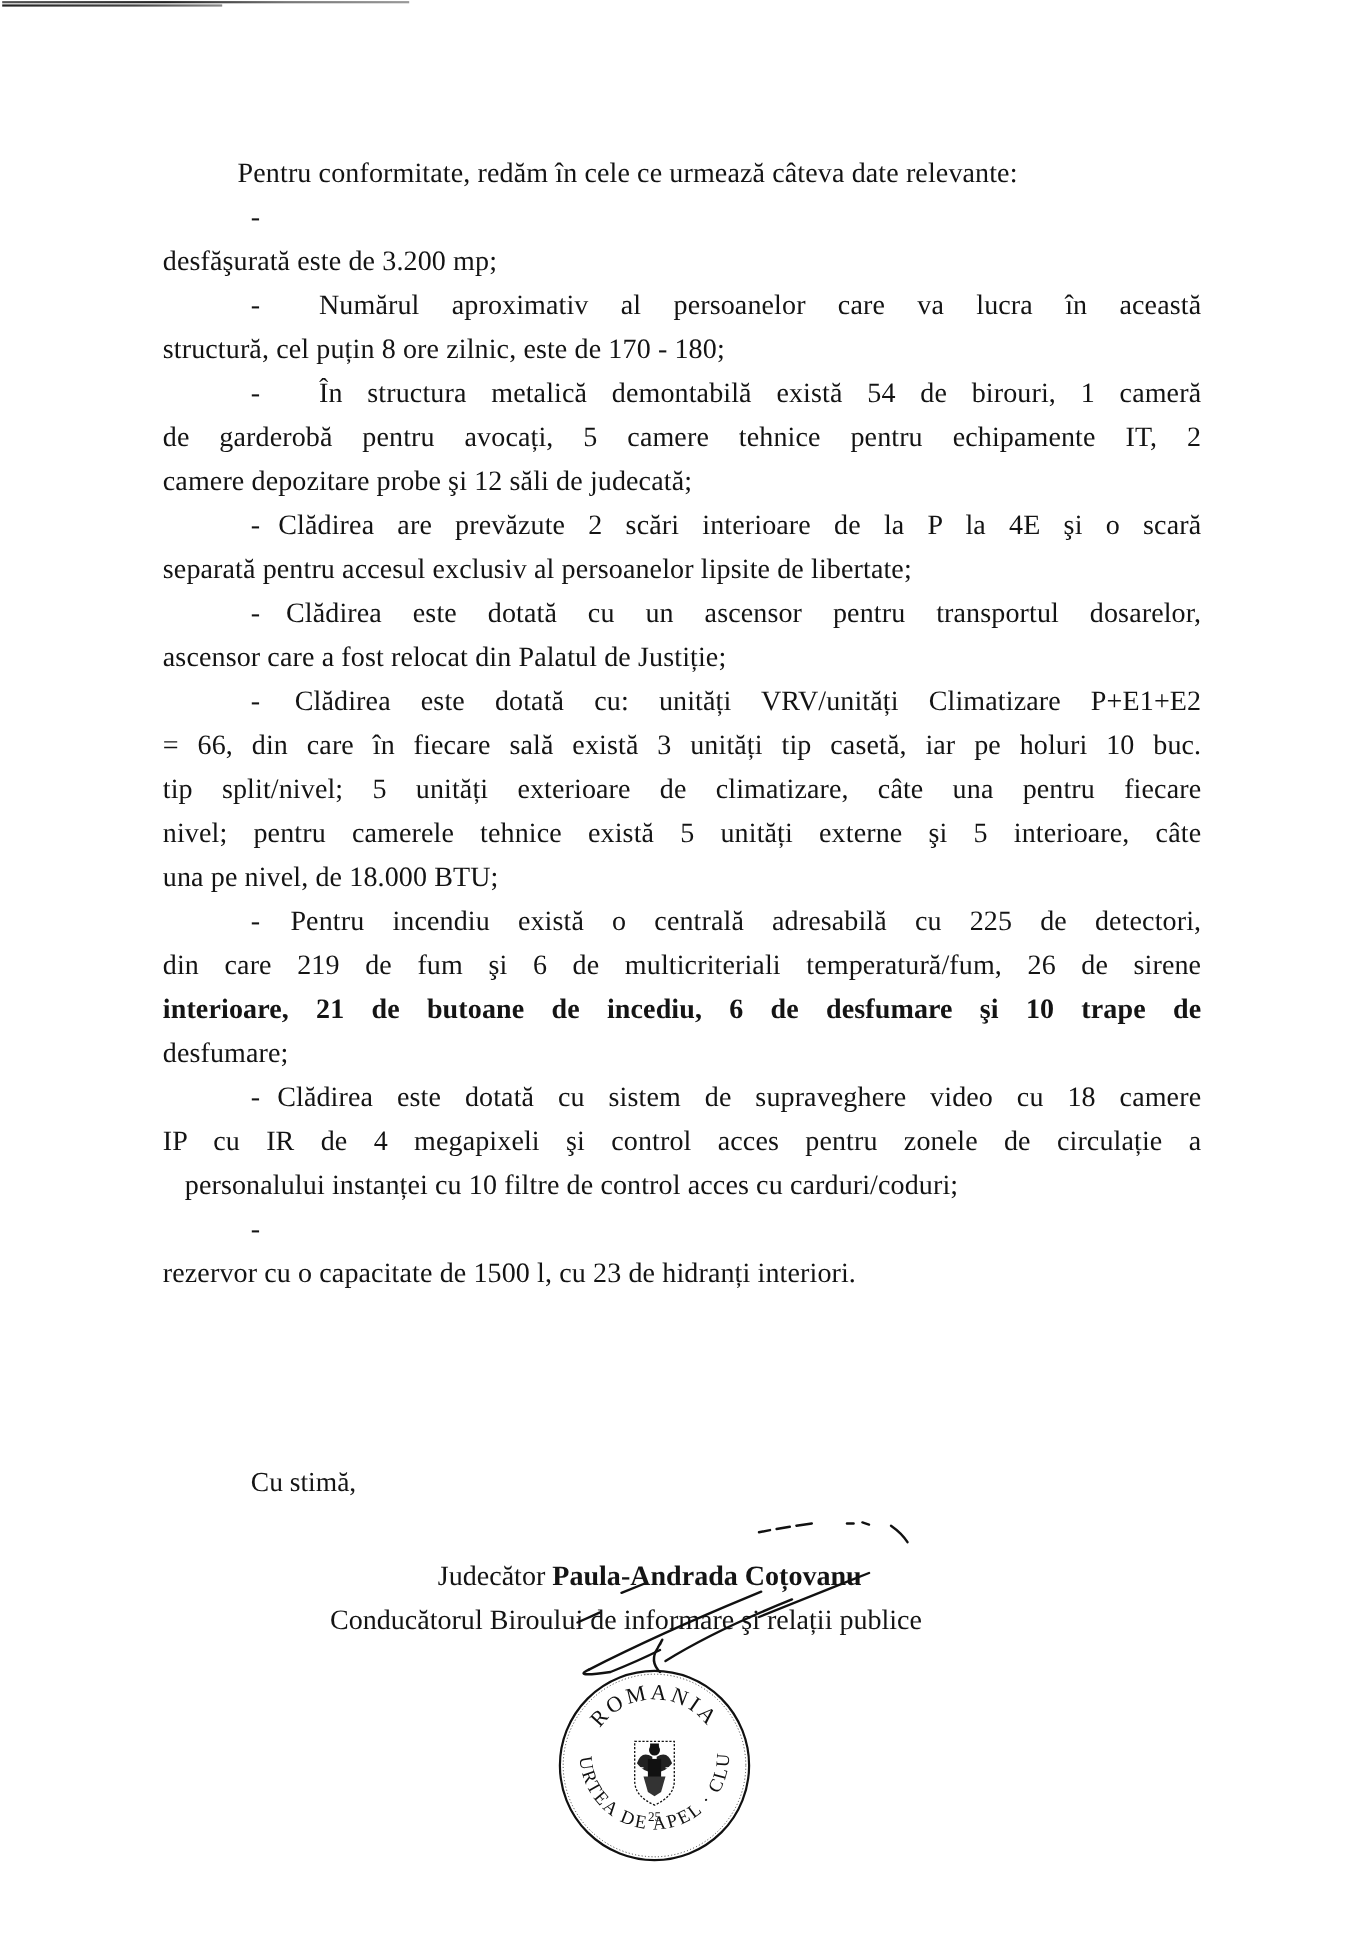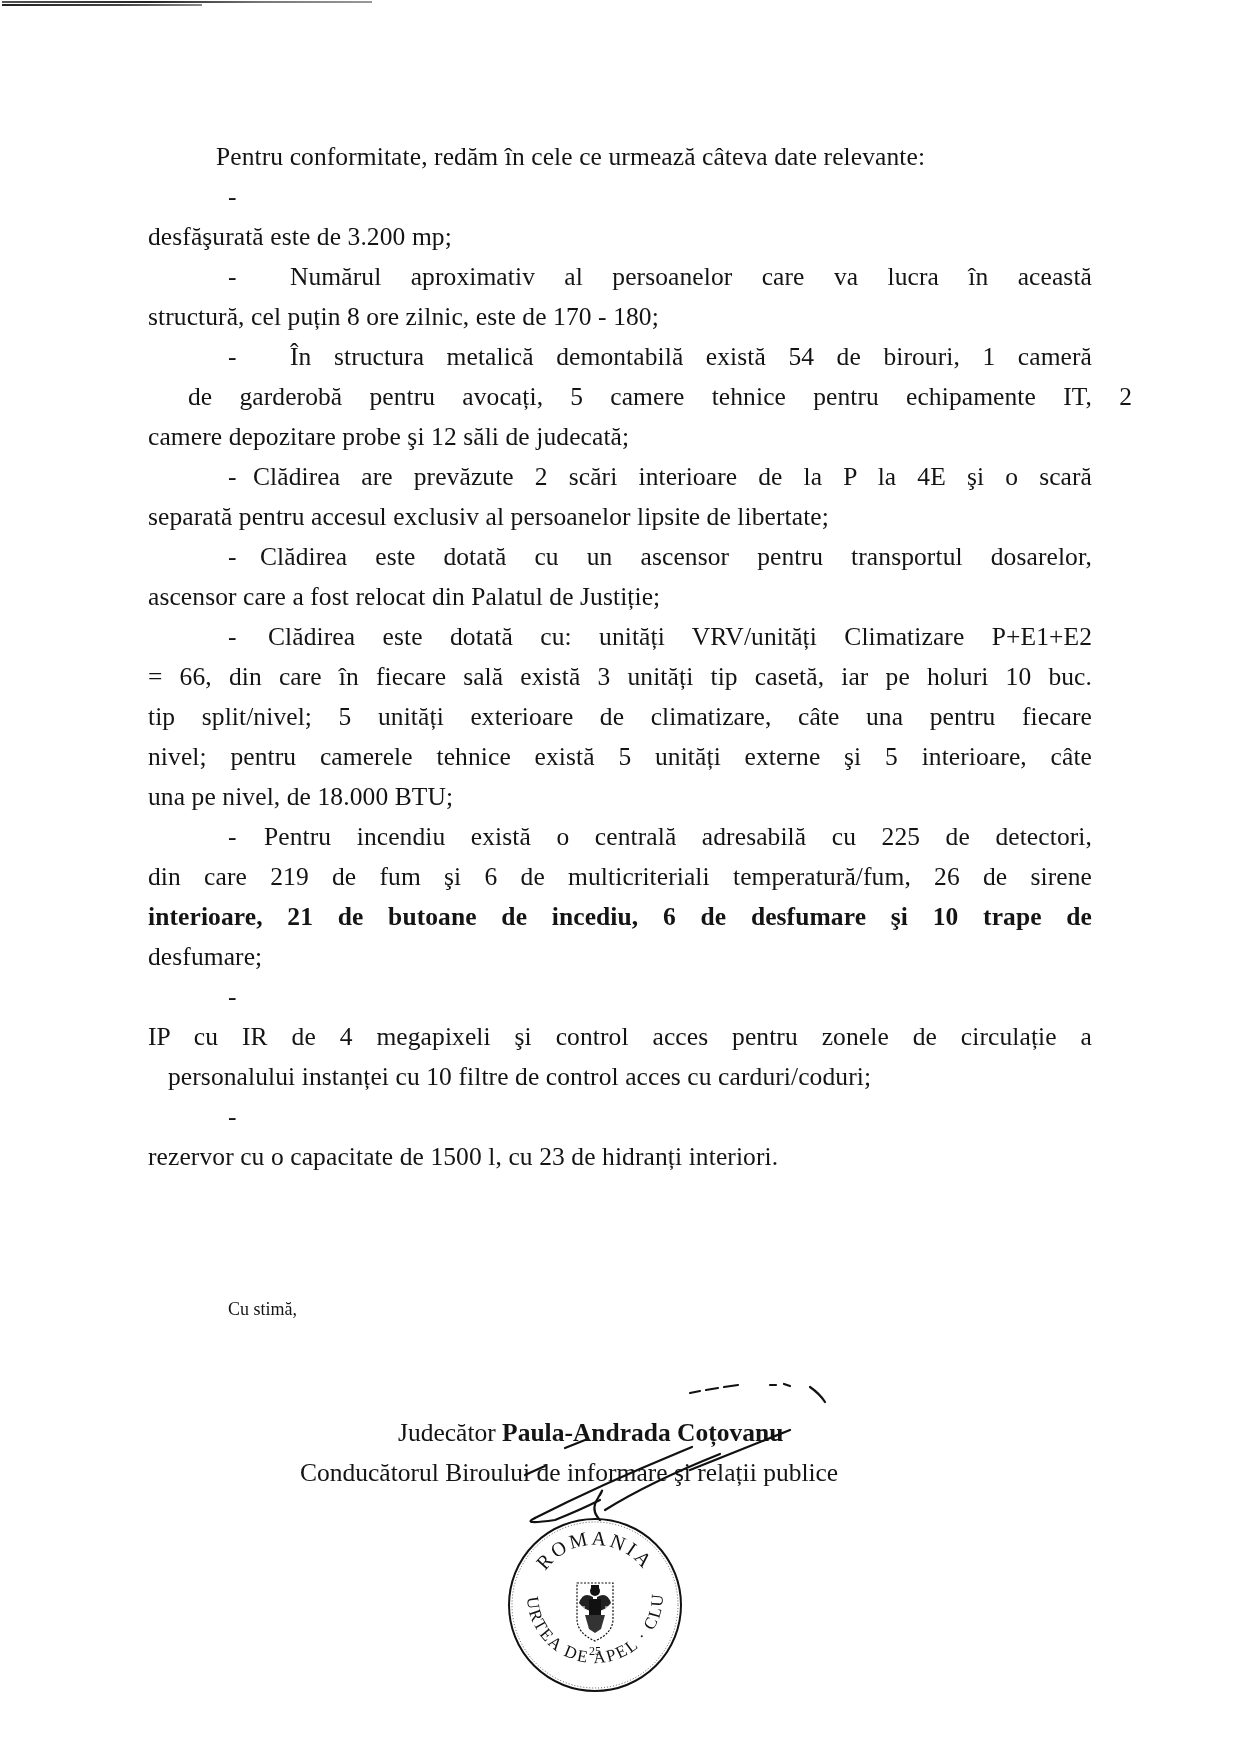--- a/index.html
+++ b/index.html
@@ -57,22 +57,22 @@
     .indent-text {
       position: absolute;
       left: 142px;
       right: 0;
       text-align: justify;
       text-align-last: justify;
     }
     .closing {
       position: absolute;
       left: 228px;
-      top: 1294px;
-      font-size: 18px;
+      top: 1333px;
+      font-size: 25px;
       line-height: 30px;
     }
     .sign-name {
       position: absolute;
       left: 398px;
       top: 1418px;
       font-size: 25.5px;
       line-height: 30px;
       white-space: nowrap;
     }
@@ -119,21 +119,21 @@
   <div class="line just" style="top:122px;">
     <span class="dash">-</span>
     <span class="indent-text">Numărul aproximativ al persoanelor care va lucra în această</span>
   </div>
   <div class="line" style="top:162px;">structură, cel puțin 8 ore zilnic, este de 170 - 180;</div>
 
   <div class="line just" style="top:202px;">
     <span class="dash">-</span>
     <span class="indent-text">În structura metalică demontabilă există 54 de birouri, 1 cameră</span>
   </div>
-  <div class="line just" style="top:242px; text-align:justify; text-align-last:justify;margin-left:40px;">de garderobă pentru avocați, 5 camere tehnice pentru echipamente IT, 2</div>
+  <div class="line just" style="top:242px; text-align:justify; text-align-last:justify;">de garderobă pentru avocați, 5 camere tehnice pentru echipamente IT, 2</div>
   <div class="line" style="top:282px;">camere depozitare probe şi 12 săli de judecată;</div>
 
   <div class="line just" style="top:322px;">
     <span class="dash">-</span>
     <span class="indent-text" style="left:105px;">Clădirea are prevăzute 2 scări interioare de la P la 4E şi o scară</span>
   </div>
   <div class="line" style="top:362px;">separată pentru accesul exclusiv al persoanelor lipsite de libertate;</div>
 
   <div class="line just" style="top:402px;">
     <span class="dash">-</span>
@@ -153,20 +153,21 @@
   <div class="line just" style="top:682px;">
     <span class="dash">-</span>
     <span class="indent-text" style="left:116px;">Pentru incendiu există o centrală adresabilă cu 225 de detectori,</span>
   </div>
   <div class="line just" style="top:722px;">din care 219 de fum şi 6 de multicriteriali temperatură/fum, 26 de sirene</div>
   <div class="line just" style="top:762px;font-weight:bold;">interioare, 21 de butoane de incediu, 6 de desfumare şi 10 trape de</div>
   <div class="line" style="top:802px;">desfumare;</div>
 
   <div class="line just" style="top:842px;">
     <span class="dash">-</span>
+    <span class="indent-text" style="left:104px;">Clădirea este dotată cu sistem de supraveghere video cu 18 camere</span>
   </div>
   <div class="line just" style="top:882px;">IP cu IR de 4 megapixeli şi control acces pentru zonele de circulație a</div>
   <div class="line" style="top:922px;margin-left:20px;">personalului instanței cu 10 filtre de control acces cu carduri/coduri;</div>
 
   <div class="line just" style="top:962px;">
     <span class="dash">-</span>
   </div>
   <div class="line" style="top:1002px;">rezervor cu o capacitate de 1500 l, cu 23 de hidranți interiori.</div>
 </div>
 

